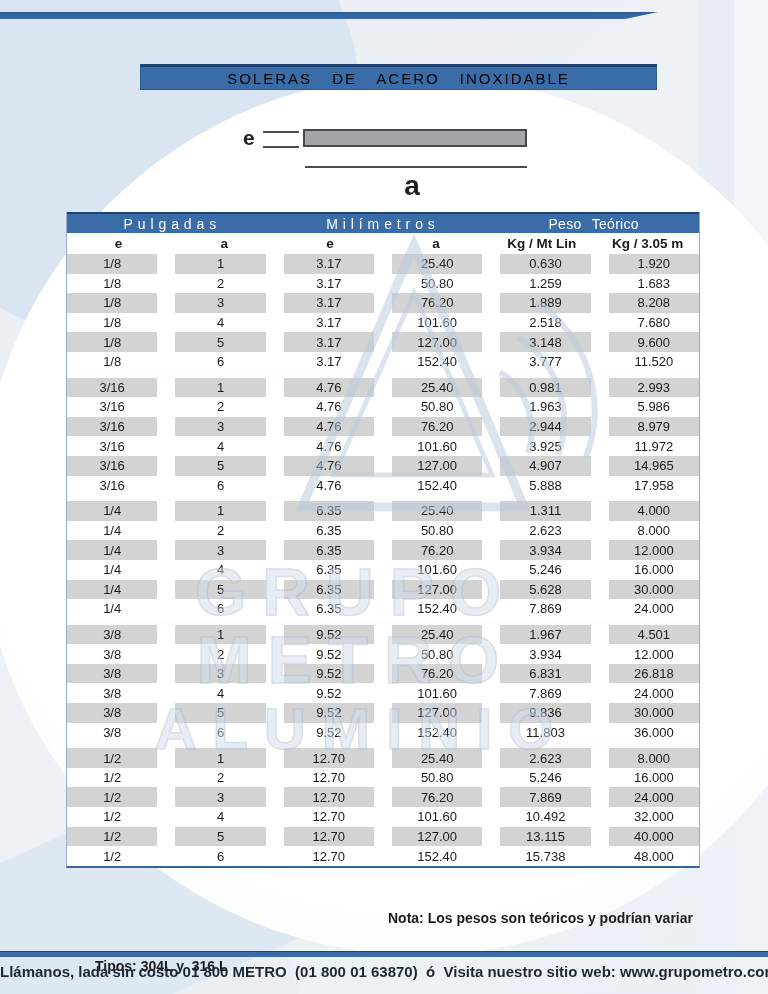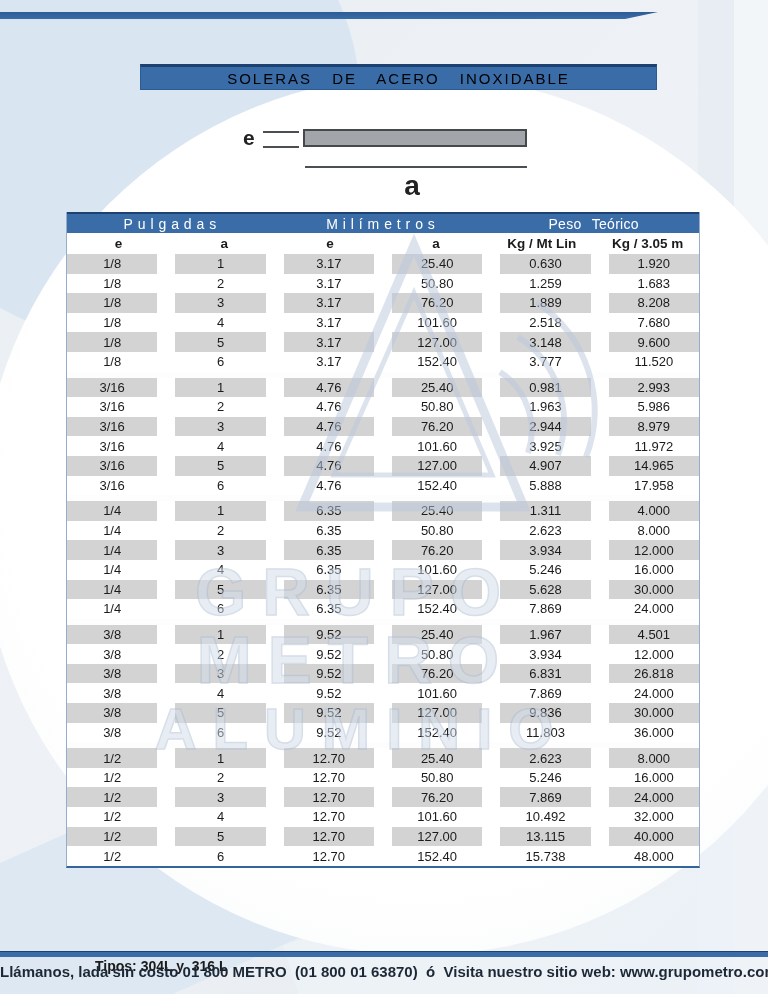--- a/index.html
+++ b/index.html
@@ -393,17 +393,18 @@
       </g>
       <g font-family="Liberation Sans, sans-serif" font-weight="bold" text-anchor="middle" fill="#d3dce9" stroke="#aebfd6" stroke-width="1.5" letter-spacing="16">
         <text x="290" y="408" font-size="66">GRUPO</text>
         <text x="290" y="476" font-size="66">METRO</text>
         <text x="296" y="542" font-size="58">ALUMINIO</text>
       </g>
     </svg>
   </div>
 
   <div class="note-tipos">Tipos: 304L y  316 L</div>
+  <div class="note-nota">Nota: Los pesos son teóricos y podrían variar</div>
 
   <div class="bottombar"></div>
   <div class="contact">Llámanos, lada sin costo 01 800 METRO  (01 800 01 63870)  ó  Visita nuestro sitio web: www.grupometro.com.mx</div>
 
 </div>
 
 </body></html>

